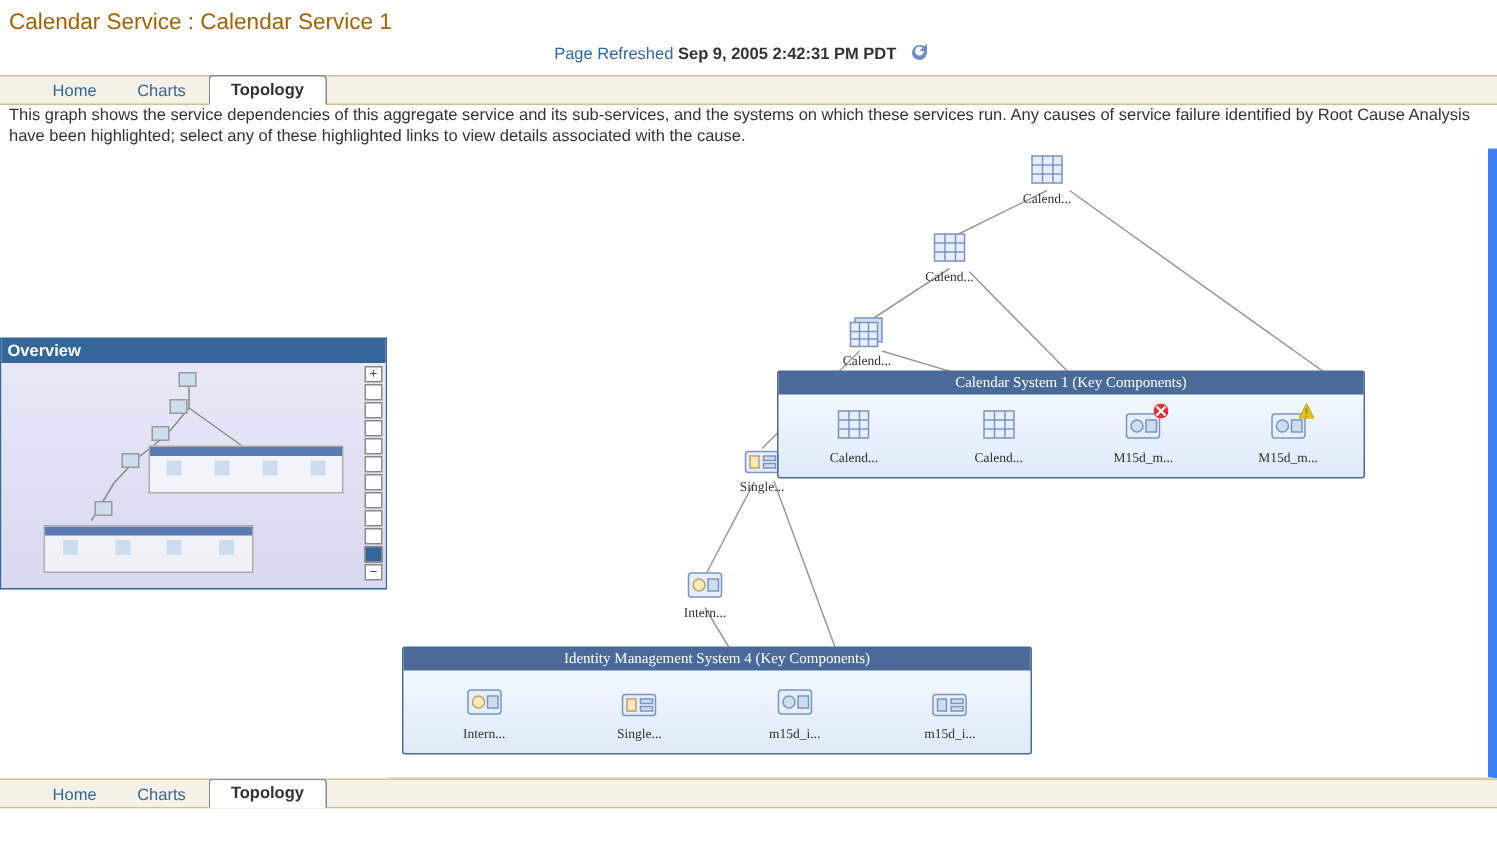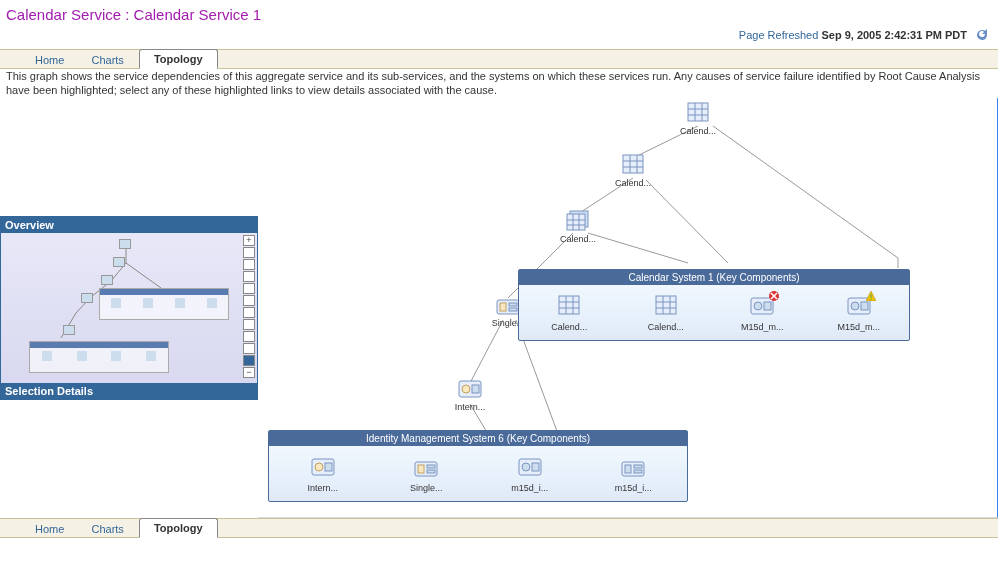--- a/index.html
+++ b/index.html
@@ -5,27 +5,27 @@
   * { box-sizing: border-box; }
   body {
     margin: 0;
     font-family: Arial, Helvetica, sans-serif;
     font-size: 11px;
     color: #333;
     background: #fff;
     width: 998px;
   }
   .page-title {
-    color: #a21caf;
+    color: #a16207;
     font-size: 15px;
     font-weight: normal;
     padding: 6px 4px 2px 6px;
   }
   .refresh-bar {
-    text-align: right;
+    text-align: center;
     font-size: 11px;
     color: #336699;
     padding: 2px 8px 4px 0;
   }
   .refresh-bar .ts { color: #333; font-weight: bold; }
   .refresh-icon {
     display: inline-block;
     vertical-align: middle;
     margin-left: 4px;
   }
@@ -118,24 +118,25 @@
   .zoom-btn.filled { background: #336699; }
   .selection-body {
     padding: 4px;
     font-size: 11px;
     min-height: 20px;
   }
   .topology-canvas {
     position: relative;
     flex: 1 1 auto;
     height: 420px;
-    border-right: 1px solid #3b82f6;
+    border-right: 6px solid #3b82f6;
     border-bottom: 1px solid #ddd;
     overflow: hidden;
     background: #fff;
+    font-family: Liberation Serif, serif;
   }
   .topology-canvas svg.lines {
     position: absolute;
     inset: 0;
     width: 100%;
     height: 100%;
     pointer-events: none;
   }
   .node {
     position: absolute;
@@ -275,21 +276,20 @@
           <div style="width:10px;height:10px;background:#cde"></div>
           <div style="width:10px;height:10px;background:#cde"></div>
         </div>
       </div>
       <div style="position:absolute;left:118px;top:6px;width:12px;height:10px;background:#cde;border:1px solid #999"></div>
       <div style="position:absolute;left:112px;top:24px;width:12px;height:10px;background:#cde;border:1px solid #999"></div>
       <div style="position:absolute;left:100px;top:42px;width:12px;height:10px;background:#cde;border:1px solid #999"></div>
       <div style="position:absolute;left:80px;top:60px;width:12px;height:10px;background:#cde;border:1px solid #999"></div>
       <div style="position:absolute;left:62px;top:92px;width:12px;height:10px;background:#cde;border:1px solid #999"></div>
     </div>
-    <div class="panel-header">Selection Details</div>
   </div>
 
   <div class="topology-canvas">
     <svg class="lines">
 
       <line x1="440" y1="28" x2="375" y2="60" stroke="#999" stroke-width="1"></line>
 
       <line x1="375" y1="80" x2="320" y2="116" stroke="#999" stroke-width="1"></line>
 
       <line x1="315" y1="135" x2="250" y2="200" stroke="#999" stroke-width="1"></line>
@@ -363,21 +363,21 @@
       <div class="icon-box">
         <svg width="24" height="22">
             <rect x="1" y="3" width="22" height="16" rx="2" fill="#e6eefb" stroke="#7a94c0"></rect>
             <circle cx="8" cy="11" r="4" fill="#f9e7c0" stroke="#c0a060"></circle>
             <rect x="14" y="7" width="7" height="8" fill="#cde" stroke="#7a94c0"></rect>
           </svg>
       </div>
       <div class="node-label">Intern...</div>
     </div>
 
-    <div class="group-box" style="left:260px; top:171px; width:392px;">
+    <div class="group-box" style="left:260px; top:148px; width:392px;">
       <div class="group-title">Calendar System 1 (Key Components)</div>
       <div class="group-body">
         <div class="group-item">
           <div class="icon-box">
             <svg width="22" height="20">
                 <rect x="1" y="1" width="20" height="18" fill="#e6eefb" stroke="#7a94c0"></rect>
                 <line x1="1" y1="7" x2="21" y2="7" stroke="#7a94c0"></line>
                 <line x1="1" y1="13" x2="21" y2="13" stroke="#7a94c0"></line>
                 <line x1="8" y1="1" x2="8" y2="19" stroke="#7a94c0"></line>
                 <line x1="15" y1="1" x2="15" y2="19" stroke="#7a94c0"></line>
@@ -428,21 +428,21 @@
                   <rect x="4.4" y="8" width="1.2" height="1.2" fill="#6a4"></rect>
                 </svg>
             </span>
           </div>
           <div class="group-item-label">M15d_m...</div>
         </div>
       </div>
     </div>
 
     <div class="group-box" style="left:10px; top:332px; width:420px;">
-      <div class="group-title">Identity Management System 6 (Key Components)</div>
+      <div class="group-title">Identity Management System 4 (Key Components)</div>
       <div class="group-body">
         <div class="group-item">
           <div class="icon-box">
             <svg width="24" height="22">
                 <rect x="1" y="3" width="22" height="16" rx="2" fill="#e6eefb" stroke="#7a94c0"></rect>
                 <circle cx="8" cy="11" r="4" fill="#f9e7c0" stroke="#c0a060"></circle>
                 <rect x="14" y="7" width="7" height="8" fill="#cde" stroke="#7a94c0"></rect>
               </svg>
           </div>
           <div class="group-item-label">Intern...</div>

